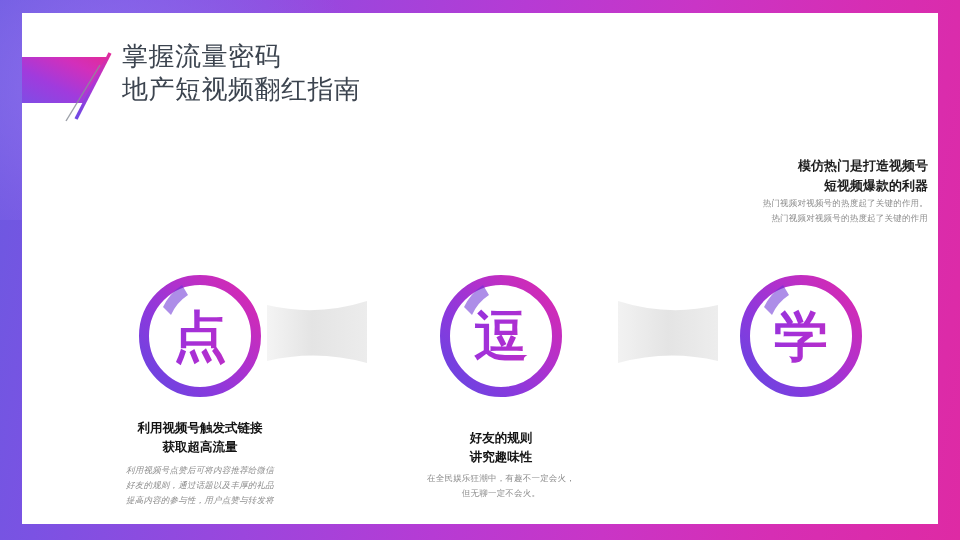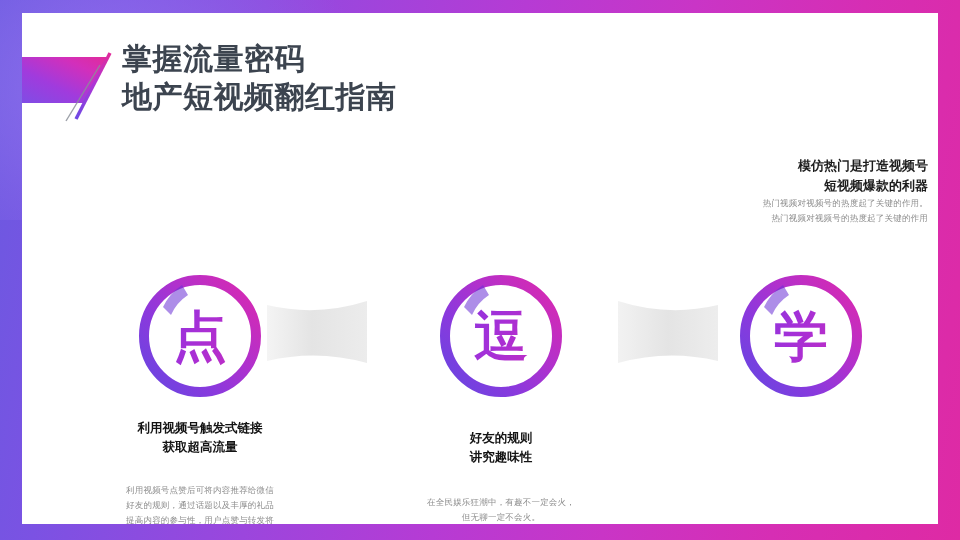--- a/index.html
+++ b/index.html
@@ -65,22 +65,22 @@
   }
 
   
   .title-block {
     position: absolute;
     left: 100px;
     top: 27px;
     line-height: 1.26;
   }
   .title-line {
-    font-size: 30px;
-    font-weight: bold;
+    font-size: 26px;
+    font-weight: normal;
     color: #3c444f;
     letter-spacing: 0.5px;
     white-space: nowrap;
   }
 
   
   .callout-tr {
     position: absolute;
     left: 666px;
     top: 143px;
@@ -150,27 +150,27 @@
   #caption-2 { left: 359px; top: 416px; width: 240px; }
 
   .caption .head {
     font-size: 12.5px;
     font-weight: bold;
     color: #141414;
     line-height: 1.52;
     white-space: nowrap;
   }
   .caption .body {
-    margin-top: 28px;
+    margin-top: 4px;
     font-size: 8.5px;
     color: #8d8d8d;
     line-height: 1.78;
     letter-spacing: 0.2px;
   }
-  #caption-1 .body { margin-top: 26px; }
+  #caption-1 .body { margin-top: 6px; font-style: italic; }
 </style>
 </head>
 <body>
 
 <div class="slide">
 
   <div class="frame-glow"></div>
 
   <div class="canvas">
 

